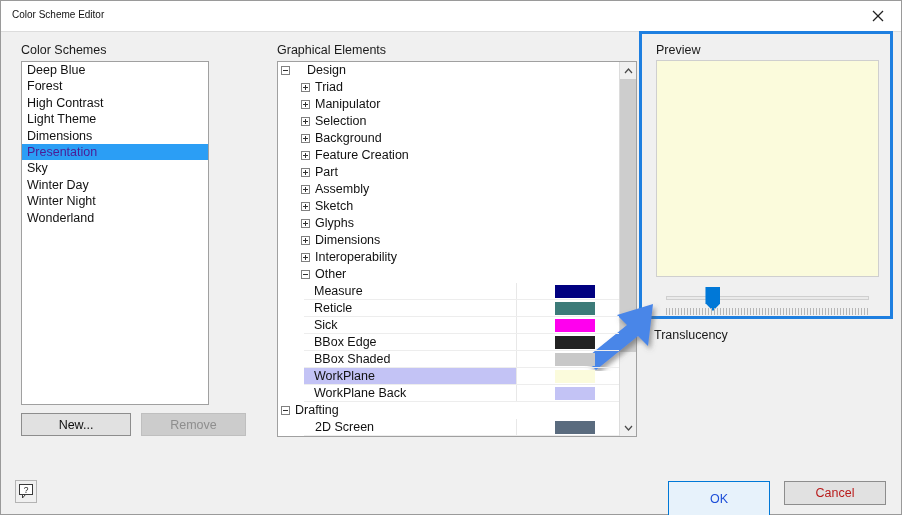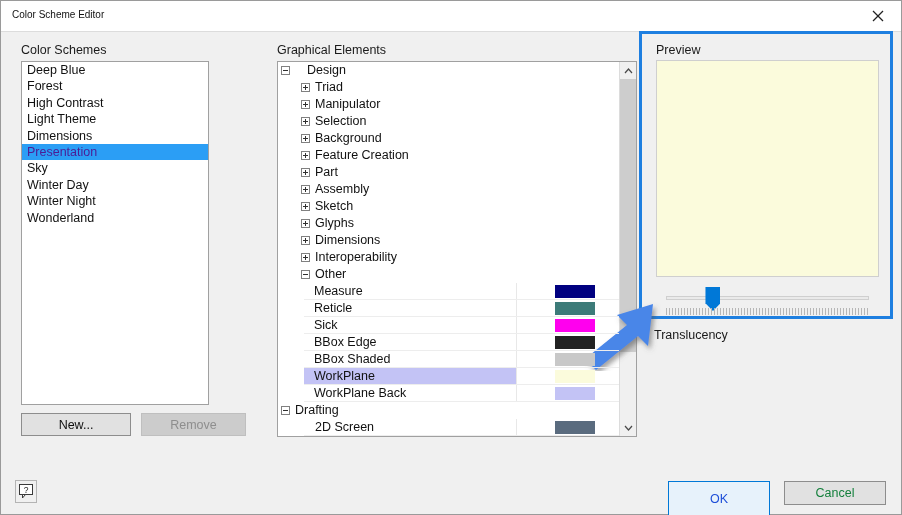--- a/index.html
+++ b/index.html
@@ -216,21 +216,21 @@
     width: 102px; height: 36px;
     background: #e7f2fb; border: 1px solid #0078d7;
     display: flex; align-items: center; justify-content: center;
     font-size: 12.5px; color: #1d4ed8; cursor: default;
   }
   #btn-cancel {
     position: absolute; left: 783px; top: 480px;
     width: 102px; height: 24px;
     background: #e1e1e1; border: 1px solid #8d8d8d;
     display: flex; align-items: center; justify-content: center;
-    font-size: 12.5px; color: #15803d; cursor: default;
+    font-size: 12.5px; color: #b91c1c; cursor: default;
   }
 </style>
 </head>
 <body>
 
 <div id="dialog">
 
   <div id="titlebar">
     <div id="title-text">Color Scheme Editor</div>
     <div id="close-btn">

